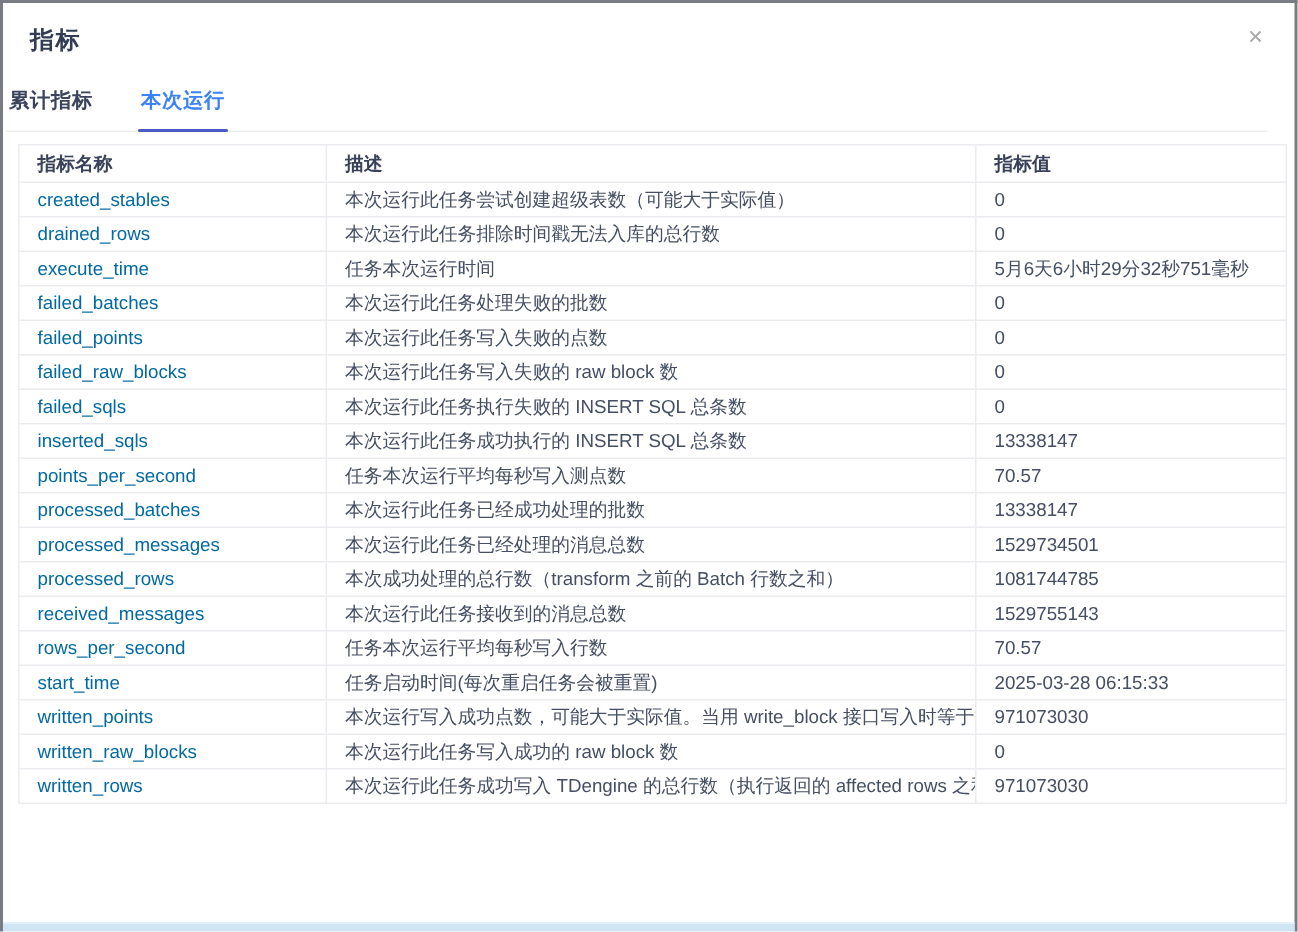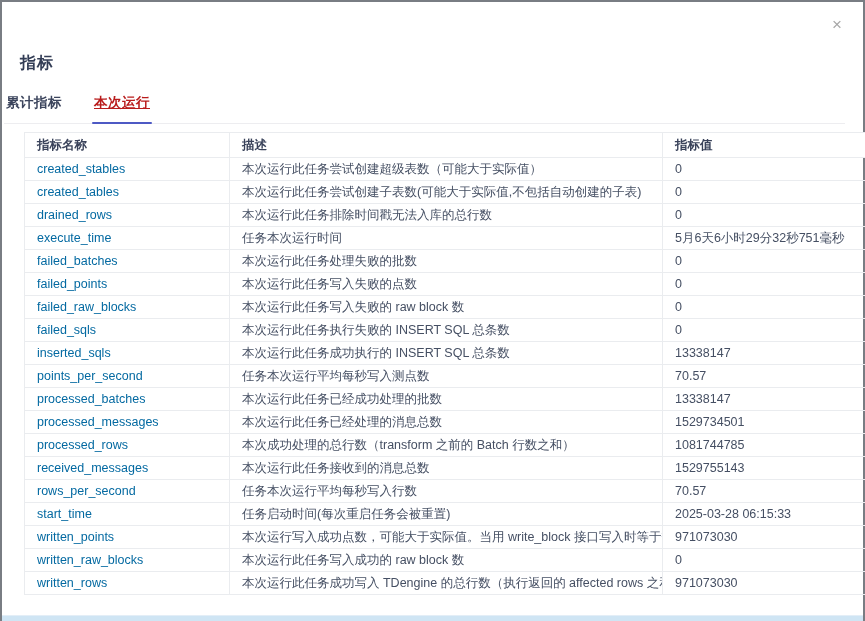--- a/index.html
+++ b/index.html
@@ -25,21 +25,20 @@
   }
   .modal-header {
     position: relative;
     padding: 15px 18px 0 18px;
   }
   .modal-title {
     font-size: 16px;
     font-weight: 700;
     color: #323c55;
     letter-spacing: 1px;
-    margin-top: 36px;
   }
   .close-btn {
     position: absolute;
     top: 14px; right: 16px;
     width: 20px; height: 20px;
     line-height: 18px;
     text-align: center;
     font-size: 17px;
     color: #a8a8a8;
     cursor: pointer;
@@ -53,33 +52,32 @@
   .tab {
     position: relative;
     padding: 2px 2px 11px 2px;
     font-size: 13.5px;
     font-weight: 700;
     color: #3b445c;
     cursor: pointer;
     letter-spacing: 0.5px;
   }
   .tab.active {
-    color: #b91c1c;
-    text-decoration: underline;
+    color: #3b82f6;
   }
   .tab.active::after {
     content: "";
     position: absolute;
     left: 0; right: 0; bottom: -1px;
     height: 2px;
     background: #4d59c4;
     border-radius: 1px;
   }
   .table-wrap {
-    margin: 8px 10px 0 22px;
+    margin: 8px 10px 0 10px;
   }
   table {
     width: 100%;
     border-collapse: collapse;
     table-layout: fixed;
   }
   th, td {
     border: 1px solid #eaecef;
     font-size: 12.5px;
     padding: 0 12px;
@@ -130,25 +128,20 @@
           <th data-name="column-header-metric-value">指标值</th>
         </tr>
       </thead>
       <tbody data-name="metrics-table-body">
           <tr data-name="table-row">
             <td data-name="metric-name-cell">created_stables</td>
             <td data-name="metric-description-cell">本次运行此任务尝试创建超级表数（可能大于实际值）</td>
             <td data-name="metric-value-cell">0</td>
           </tr>
           <tr data-name="table-row">
-            <td data-name="metric-name-cell">created_tables</td>
-            <td data-name="metric-description-cell">本次运行此任务尝试创建子表数(可能大于实际值,不包括自动创建的子表)</td>
-            <td data-name="metric-value-cell">0</td>
-          </tr>
-          <tr data-name="table-row">
             <td data-name="metric-name-cell">drained_rows</td>
             <td data-name="metric-description-cell">本次运行此任务排除时间戳无法入库的总行数</td>
             <td data-name="metric-value-cell">0</td>
           </tr>
           <tr data-name="table-row">
             <td data-name="metric-name-cell">execute_time</td>
             <td data-name="metric-description-cell">任务本次运行时间</td>
             <td data-name="metric-value-cell">5月6天6小时29分32秒751毫秒</td>
           </tr>
           <tr data-name="table-row">

